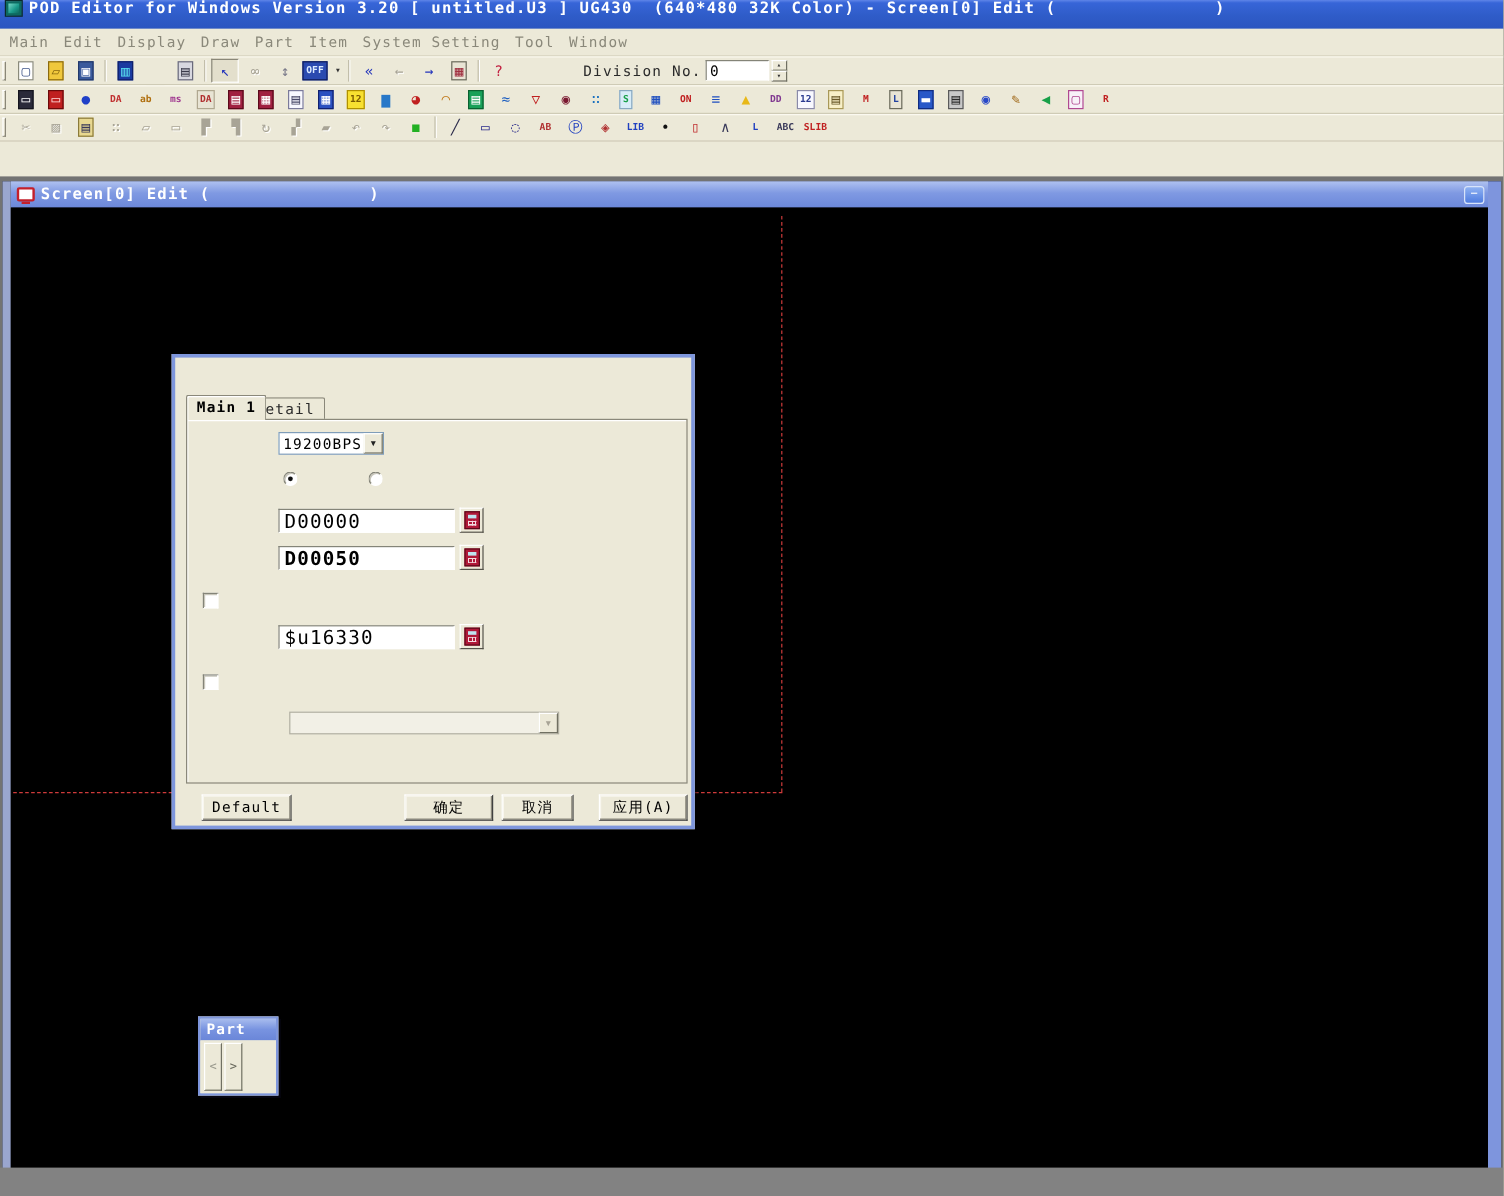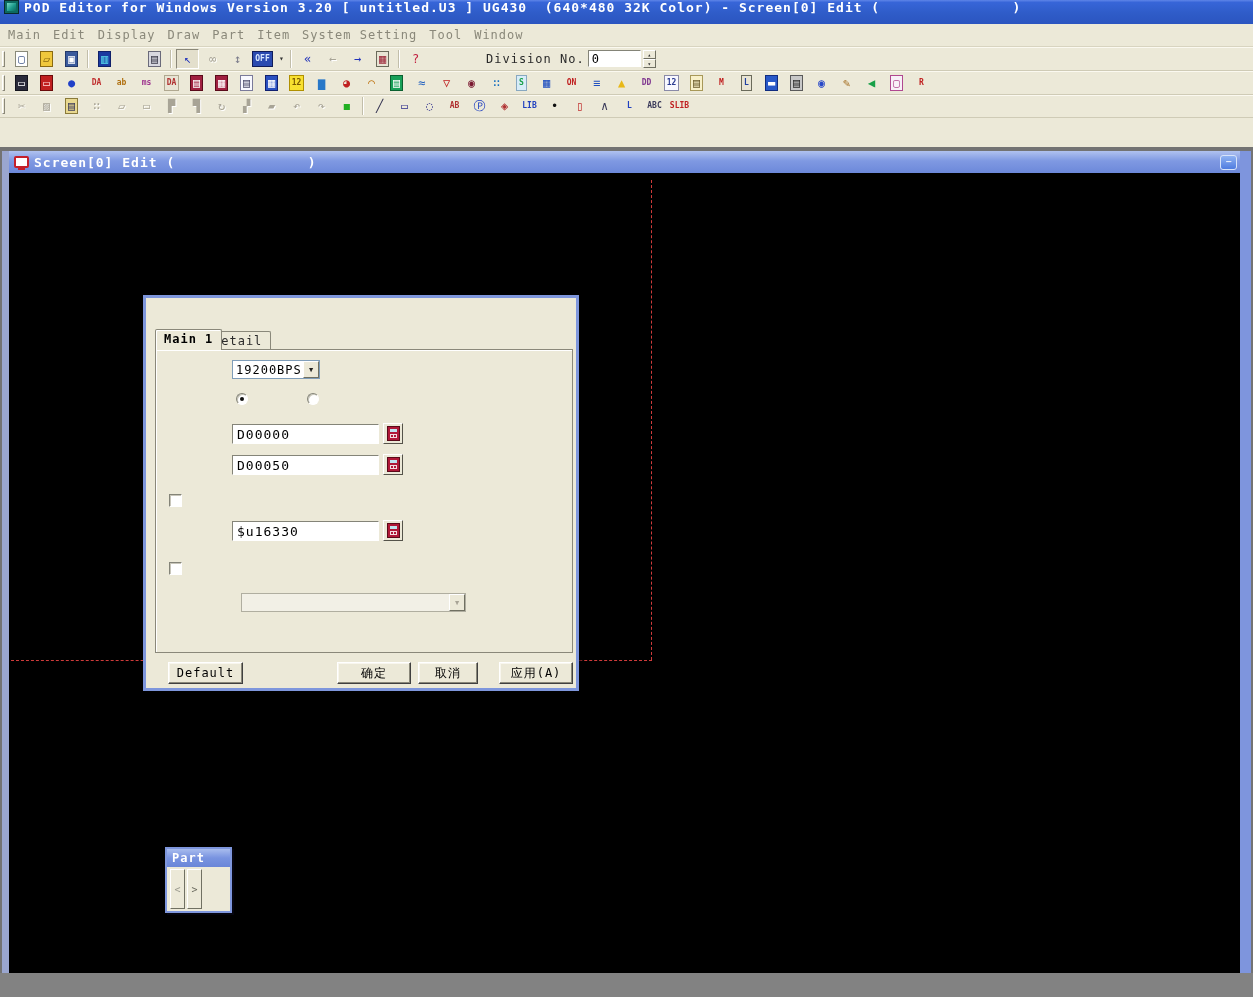--- a/index.html
+++ b/index.html
@@ -108,21 +108,21 @@
     border:1px solid #8a887a; box-shadow:inset 1px 1px 0 #ffffff; background:#ece9d8; z-index:2; }
 
   .combo { position:absolute; height:19px; border:1px solid #7f9db9; background:#fff; display:flex; align-items:center; z-index:3; }
   .combo .cval { flex:1; padding-left:3px; font-size:12px; letter-spacing:1px; }
   .combo .cbtn { width:16px; height:100%; background:#ece9d8; border-left:1px solid #aab; font-size:7px; color:#222;
     display:flex; align-items:center; justify-content:center; border:1px solid; border-color:#ffffff #707062 #707062 #ffffff; }
   .combo.disabled { background:#f2f0e6; border-color:#b0aea0; }
   .combo.disabled .cbtn { color:#a8a496; }
 
   .dfield { position:absolute; height:20px; width:147px; border:1px solid; border-color:#848478 #ffffff #ffffff #848478;
-    background:#fff; font-family:inherit; font-size:13px; letter-spacing:1px; padding-left:4px; z-index:3; }
+    background:#fff; font-family:inherit; font-size:16px; letter-spacing:1px; padding-left:4px; z-index:3; }
   .calcbtn { position:absolute; width:20px; height:21px; background:#ece9d8;
     border:1px solid; border-color:#ffffff #55534a #55534a #ffffff; display:flex; align-items:center; justify-content:center; z-index:3; cursor:default; }
   .calcico { width:13px; height:15px; background:#b01838; border:1px solid #5a0a1a; position:relative; }
   .calcico::before { content:""; position:absolute; top:2px; left:2px; right:2px; height:3px; background:#bfe4f0; }
   .calcico::after { content:""; position:absolute; left:2px; right:2px; top:7px; bottom:2px; opacity:.85;
     background-image:repeating-linear-gradient(90deg,#ffffff 0 1px,transparent 1px 3px),
                      repeating-linear-gradient(0deg,#ffffff 0 1px,transparent 1px 3px); }
 
   .radio { position:absolute; width:12px; height:12px; border-radius:50%; background:#fff;
     border:1px solid; border-color:#848478 #ffffff #ffffff #848478; box-shadow:inset 1px 1px 0 #c8c6ba; z-index:3; }
@@ -470,21 +470,21 @@
     <span class="radio" style="left:161px;top:95px;"></span>
     <span class="dlg-label" style="left:179px;top:96px;">RS422</span>
 
     <span class="dlg-label" style="left:21px;top:131px;">Read Area</span>
     <input class="dfield" style="left: 86px; top: 126px;" value="D00000">
     <span class="calcbtn" style="left:237px;top:125px;">
         <span class="calcico"></span>
       </span>
 
     <span class="dlg-label" style="left:21px;top:162px;">Write</span>
-    <input class="dfield" style="left: 86px; top: 157px;" value="D00050">
+    <input class="dfield" style="left: 86px; top: 157px; font-weight: bold;" value="D00050">
     <span class="calcbtn" style="left:237px;top:156px;">
         <span class="calcico"></span>
       </span>
 
     <span class="checkbox" style="left:23px;top:196px;"></span>
     <span class="dlg-label" style="left:43px;top:197px;">Read/Write Area UG200 Compatible</span>
 
     <span class="dlg-label" style="left:21px;top:228px;">Calendar</span>
     <input class="dfield" style="left: 86px; top: 223px;" value="$u16330">
     <span class="calcbtn" style="left:237px;top:222px;">

